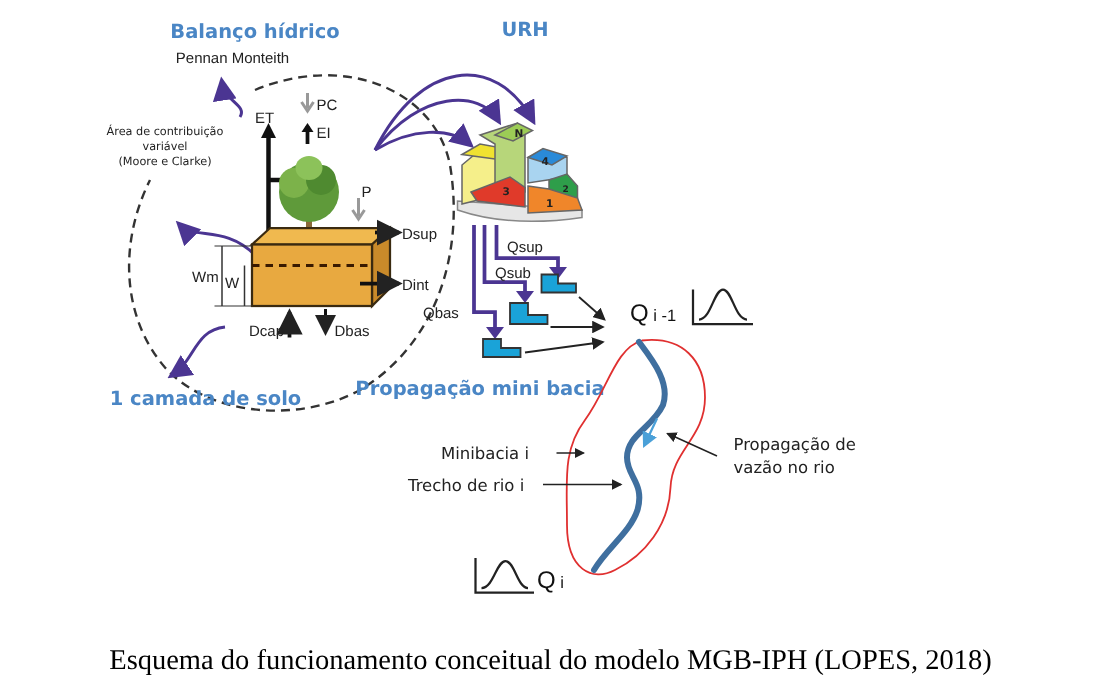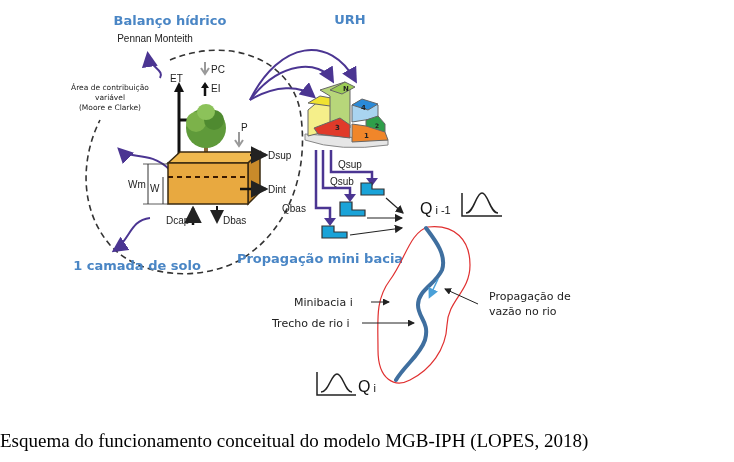--- a/index.html
+++ b/index.html
@@ -3,21 +3,21 @@
 <meta charset="utf-8">
 <style>
   html, body { margin:0; padding:0; background:#ffffff; }
   body { width:734px; height:462px; position:relative; overflow:hidden; font-family:"Liberation Sans", sans-serif; }
   svg { position:absolute; left:0; top:0; }
   .lbl-blue { font-family:"DejaVu Sans", sans-serif; font-weight:bold; fill:#4a86c5; font-size:13px; }
   .lbl { font-family:"Liberation Sans", sans-serif; fill:#222; font-size:10px; }
   .lbl-sm { font-family:"DejaVu Sans", sans-serif; fill:#222; font-size:7.5px; }
   .lbl-md { font-family:"DejaVu Sans", sans-serif; fill:#222; font-size:11px; }
   .lbl-q { font-family:"Liberation Sans", sans-serif; fill:#111; font-size:16px; }
-  .caption { position:absolute; left:0; top:430px; width:734px; text-align:left; font-family:"Liberation Serif", serif; font-size:19px; color:#000; }
+  .caption { position:absolute; left:0; top:430px; width:734px; text-align:center; font-family:"Liberation Serif", serif; font-size:19px; color:#000; }
 </style>
 </head>
 <body>
 
 <svg width="734" height="462" viewBox="0 0 734 462">
   <defs>
     <marker id="arrP" markerWidth="8" markerHeight="8" refX="6" refY="4" orient="auto">
       <path d="M0,0 L8,4 L0,8 Z" fill="#4b3592"></path>
     </marker>
     <marker id="arrK" markerWidth="7" markerHeight="7" refX="6" refY="3.5" orient="auto">

